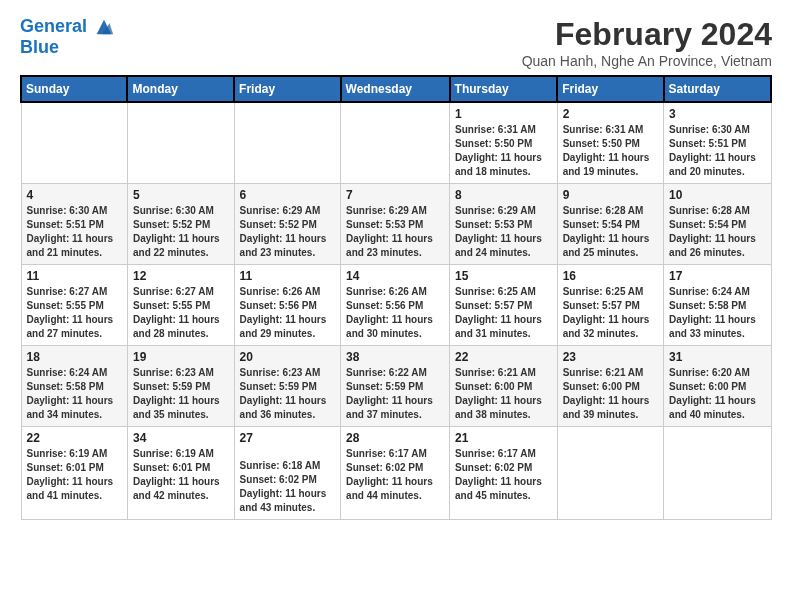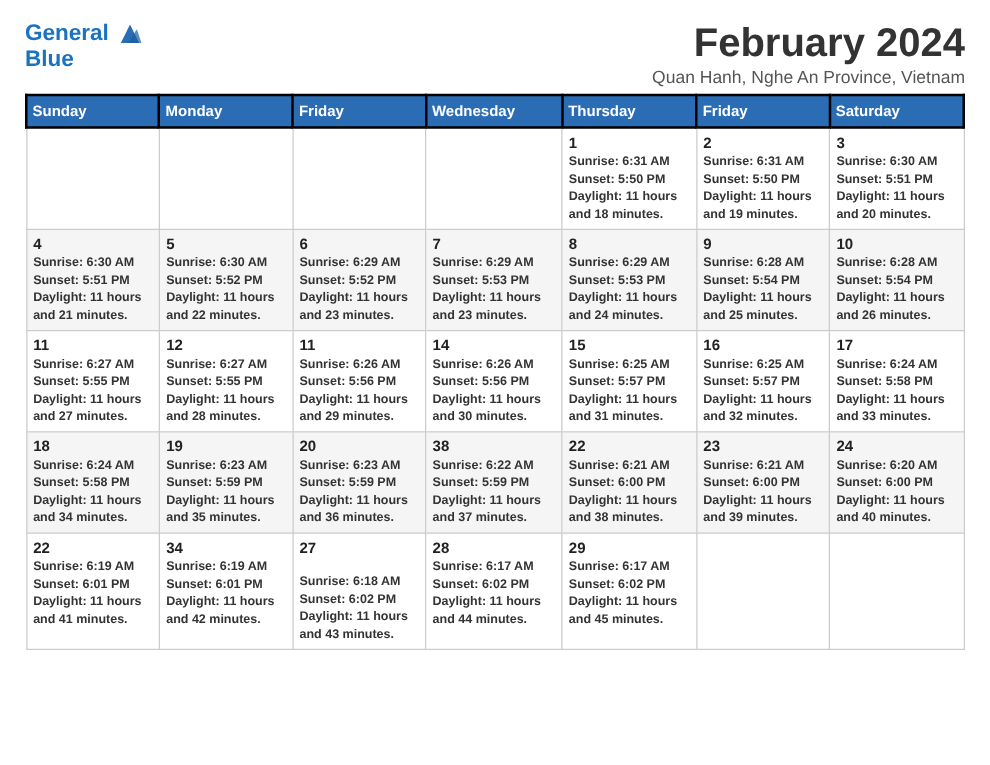--- a/index.html
+++ b/index.html
@@ -264,21 +264,21 @@
 Sunset: 6:00 PM
 Daylight: 11 hours and 38 minutes.</div>
         </td>
         <td>
           <span class="day-num">23</span>
           <div class="day-info" style="white-space: pre-line;">Sunrise: 6:21 AM
 Sunset: 6:00 PM
 Daylight: 11 hours and 39 minutes.</div>
         </td>
         <td>
-          <span class="day-num">24</span>
+          <span class="day-num">31</span>
           <div class="day-info" style="white-space: pre-line;">Sunrise: 6:20 AM
 Sunset: 6:00 PM
 Daylight: 11 hours and 40 minutes.</div>
         </td>
       </tr>
       <tr>
         <td>
           <span class="day-num">22</span>
           <div class="day-info" style="white-space: pre-line;">Sunrise: 6:19 AM
 Sunset: 6:01 PM
@@ -296,21 +296,21 @@
 Sunset: 6:02 PM
 Daylight: 11 hours and 43 minutes.</div>
         </td>
         <td>
           <span class="day-num">28</span>
           <div class="day-info" style="white-space: pre-line;">Sunrise: 6:17 AM
 Sunset: 6:02 PM
 Daylight: 11 hours and 44 minutes.</div>
         </td>
         <td>
-          <span class="day-num">29</span>
+          <span class="day-num">21</span>
           <div class="day-info" style="white-space: pre-line;">Sunrise: 6:17 AM
 Sunset: 6:02 PM
 Daylight: 11 hours and 45 minutes.</div>
         </td>
         <td class="empty"></td>
         <td class="empty"></td>
       </tr>
     </tbody>
 </table>
 

